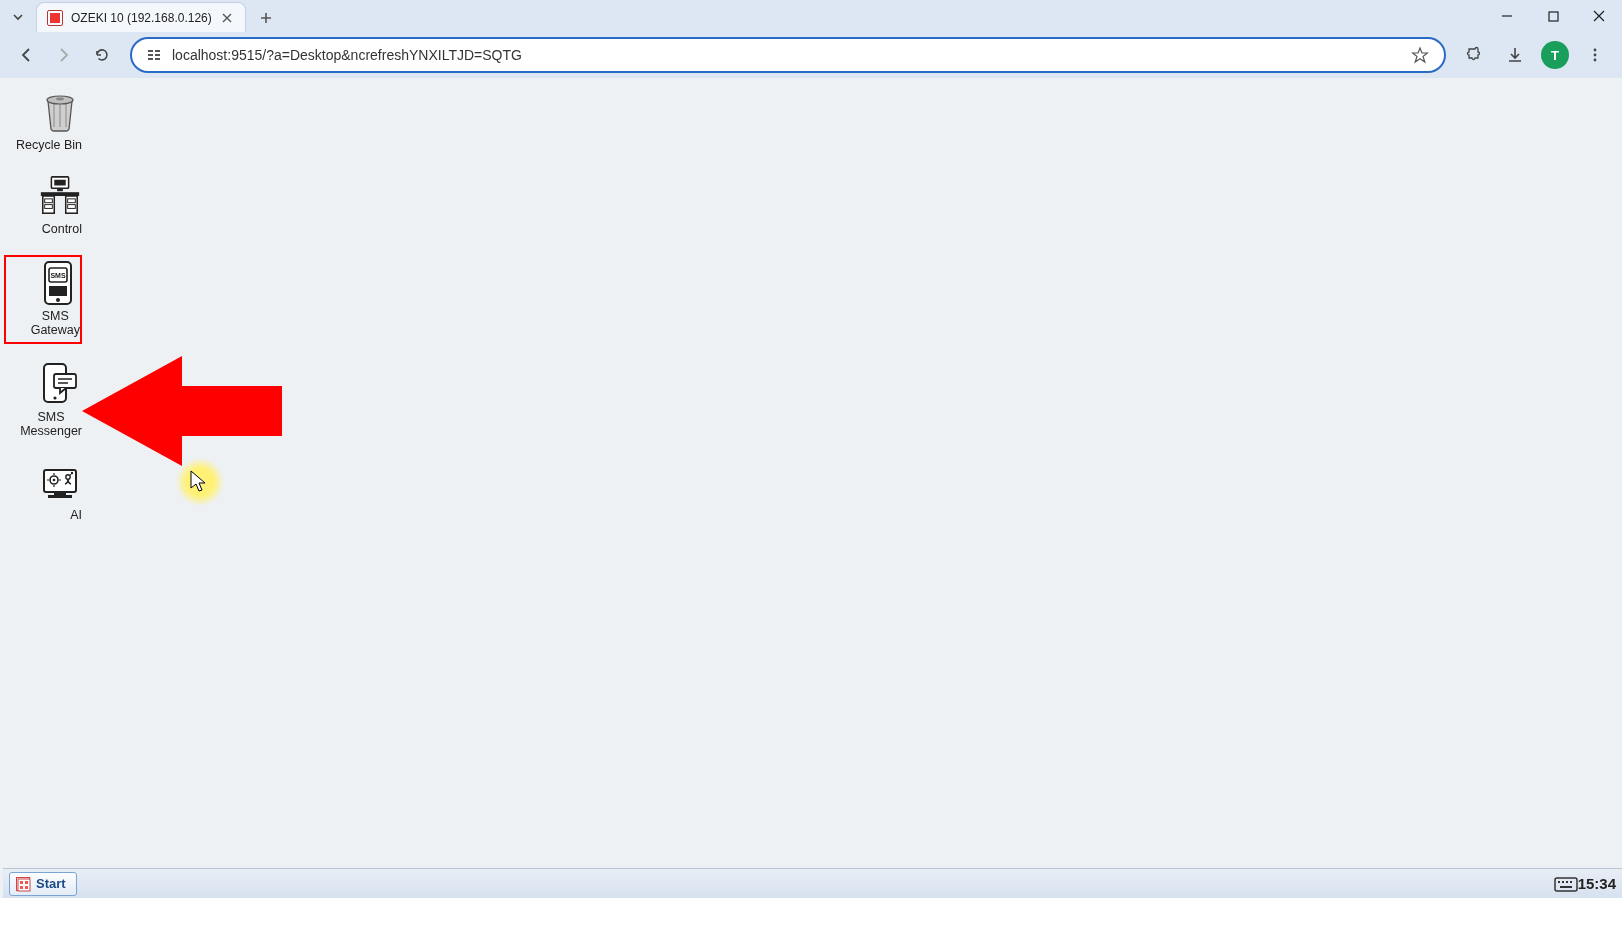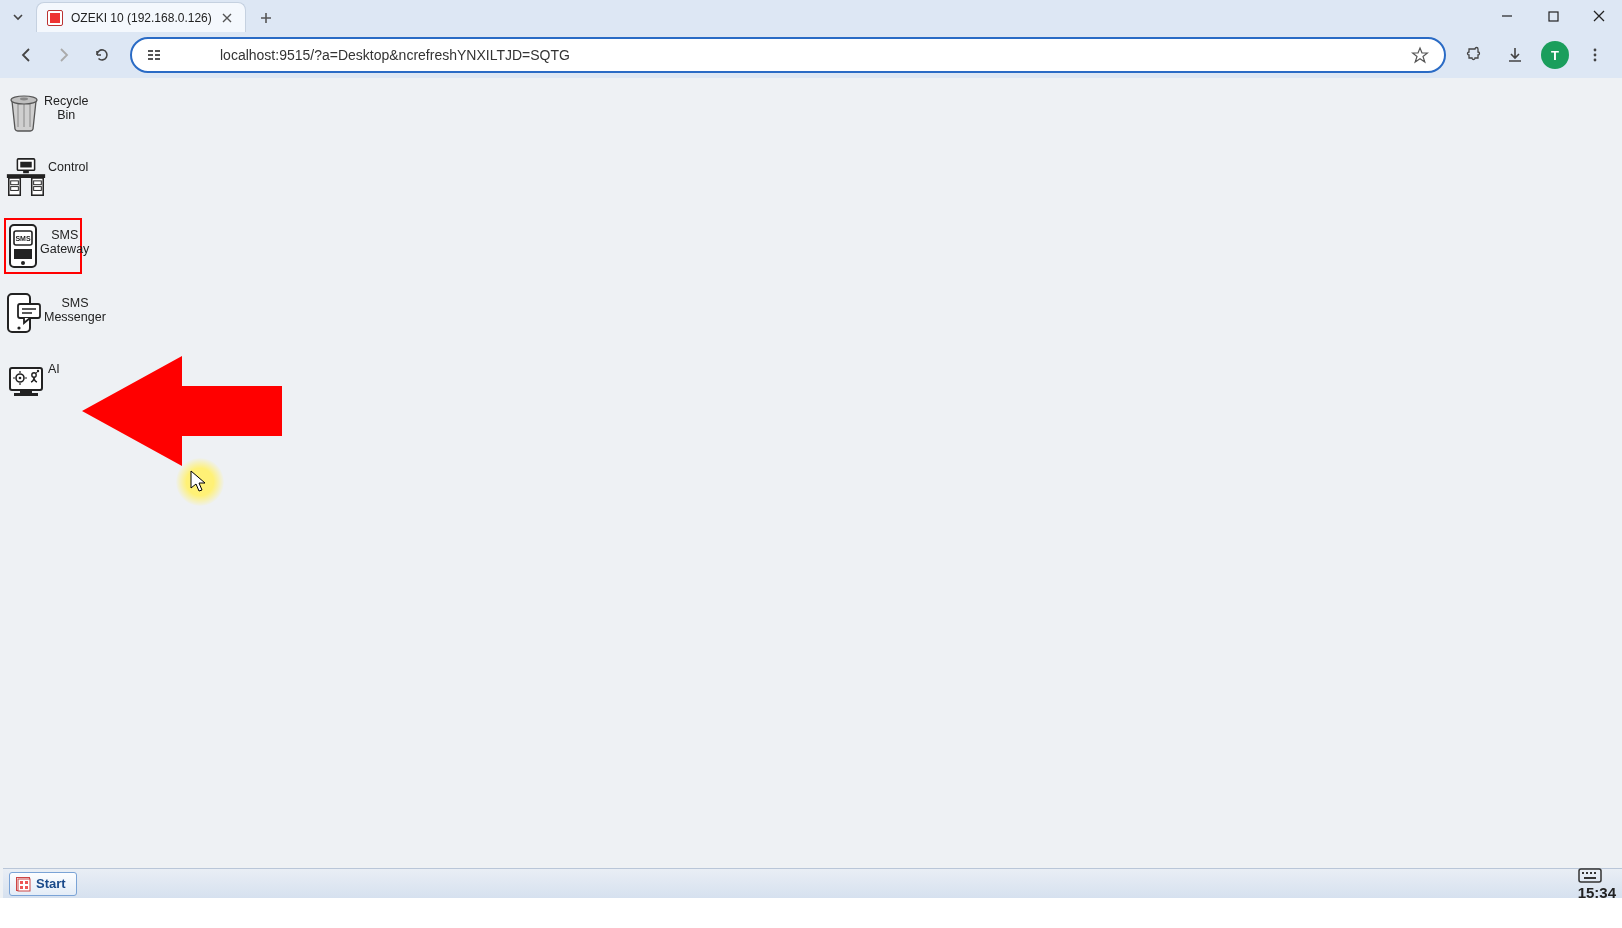--- a/index.html
+++ b/index.html
@@ -14,46 +14,46 @@
   .tab-favicon-inner { width:10px; height:10px; background:linear-gradient(#e33,#e33); }
   .tab-title { font-size:12px; margin-left:8px; color:#222; flex:1; white-space:nowrap; overflow:hidden; text-overflow:ellipsis;}
   .tab-close { width:16px; height:16px; display:flex; align-items:center; justify-content:center; color:#444; font-size:13px; cursor:pointer;}
   .new-tab-btn { width:28px; height:28px; display:flex; align-items:center; justify-content:center; color:#444; font-size:16px; cursor:pointer; margin-left:6px;}
   .window-controls { position:absolute; right:0; top:0; height:32px; display:flex; }
   .win-btn { width:46px; height:32px; display:flex; align-items:center; justify-content:center; cursor:pointer; }
 
   .nav-bar { height:46px; display:flex; align-items:center; padding: 0 10px; gap:6px; background:#dde7f4;}
   .nav-btn { width:32px; height:32px; display:flex; align-items:center; justify-content:center; border-radius:50%; cursor:pointer; color:#444;}
   .nav-btn.disabled { color:#aaa; }
-  .address-bar { flex:1; height:36px; background:#fff; border:2px solid #2a6bc5; border-radius:18px; display:flex; align-items:center; padding:0 12px; margin: 0 6px; gap: 48px;}
+  .address-bar { flex:1; height:36px; background:#fff; border:2px solid #2a6bc5; border-radius:18px; display:flex; align-items:center; padding:0 12px; margin: 0 6px;}
   .site-info { width:20px; height:20px; display:flex; align-items:center; justify-content:center; margin-right:8px; color:#555; font-size:11px;}
   .url-text { font-size:14px; color:#333; flex:1;}
   .star-btn { width:24px; height:24px; display:flex; align-items:center; justify-content:center; color:#555; cursor:pointer;}
   .chrome-icon-btn { width:34px; height:34px; display:flex; align-items:center; justify-content:center; cursor:pointer; color:#444; border-radius:50%;}
   .profile-badge { width:28px; height:28px; border-radius:50%; background:#1a9e5c; color:#fff; display:flex; align-items:center; justify-content:center; font-size:13px; font-weight:bold;}
 
   
   .desktop { position:relative; width:100%; height: 820px; background:#eef1f4; }
   .desktop-icons { position:absolute; left:4px; top:8px; display:flex; flex-direction:column; gap:14px;}
-  .di { width:78px; display:flex; align-items:flex-start; cursor:pointer; padding:4px 0;}
+  .di { width:78px; display:flex; flex-direction:column; align-items:flex-end; cursor:pointer; padding:4px 0;}
   .di.highlighted { border:2px solid #ff0000; }
   .di-icon { width:44px; height:44px; display:flex; align-items:center; justify-content:center; }
   .di-label { font-size:12.5px; color:#222; text-align:center; margin-top:4px; line-height:1.15; }
 
   
   .red-arrow { position:absolute; left:82px; top:278px; }
   .cursor-spot { position:absolute; left:176px; top:380px; width:48px; height:48px; border-radius:50%; background: radial-gradient(circle,#fff176 0%,#fff176 40%, rgba(255,241,118,0) 72%); }
   .cursor-arrow { position:absolute; left:190px; top:392px; }
 
   
   .taskbar { position:absolute; bottom:0; left:3px; right:0; height:30px; background:linear-gradient(#e9eef5,#d6e1ef); border-top:1px solid #b9c6d8; display:flex; align-items:center; padding:0 6px; justify-content:space-between;}
   .start-btn { height:24px; background:linear-gradient(#fcfdff,#e3ecf7); border:1px solid #7aa3d6; border-radius:3px; display:flex; align-items:center; padding:0 10px 0 6px; cursor:pointer; gap:6px;}
   .start-icon { width:14px; height:14px; background:#fff; border:1px solid #c44; }
   .start-label { font-size:13px; font-weight:bold; color:#1a4a8a;}
-  .tray { display:flex; flex-direction:column;}
+  .tray { display:flex; align-items:center; }
   .kbd-icon { width:24px; height:18px; }
   .clock { font-size:15px; font-weight:bold; color:#222;}
 
   svg { display:block; }
 </style>
 </head>
 <body>
 
 <div class="browser-chrome">
   <div class="tab-bar">

